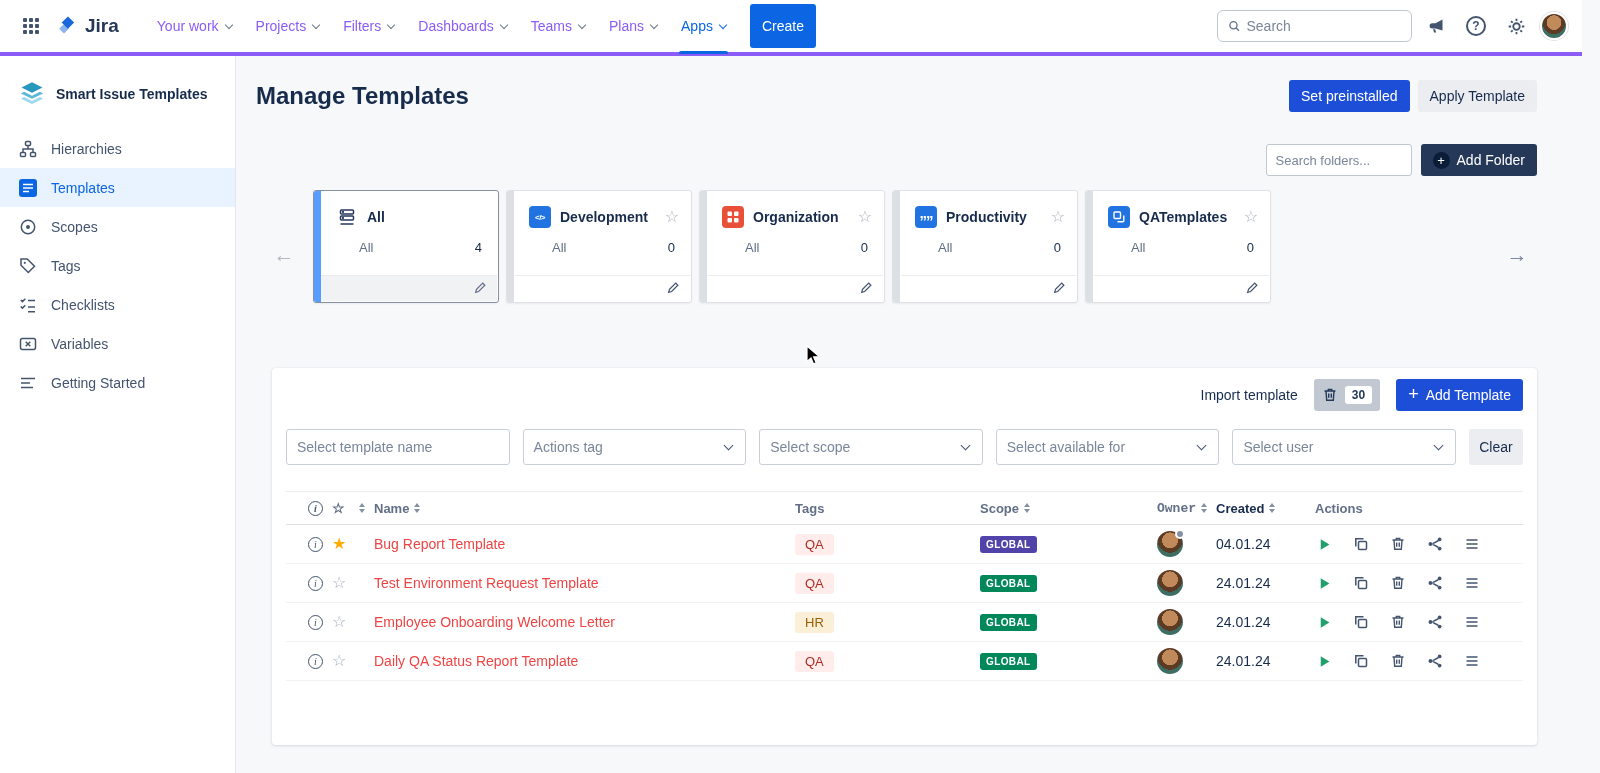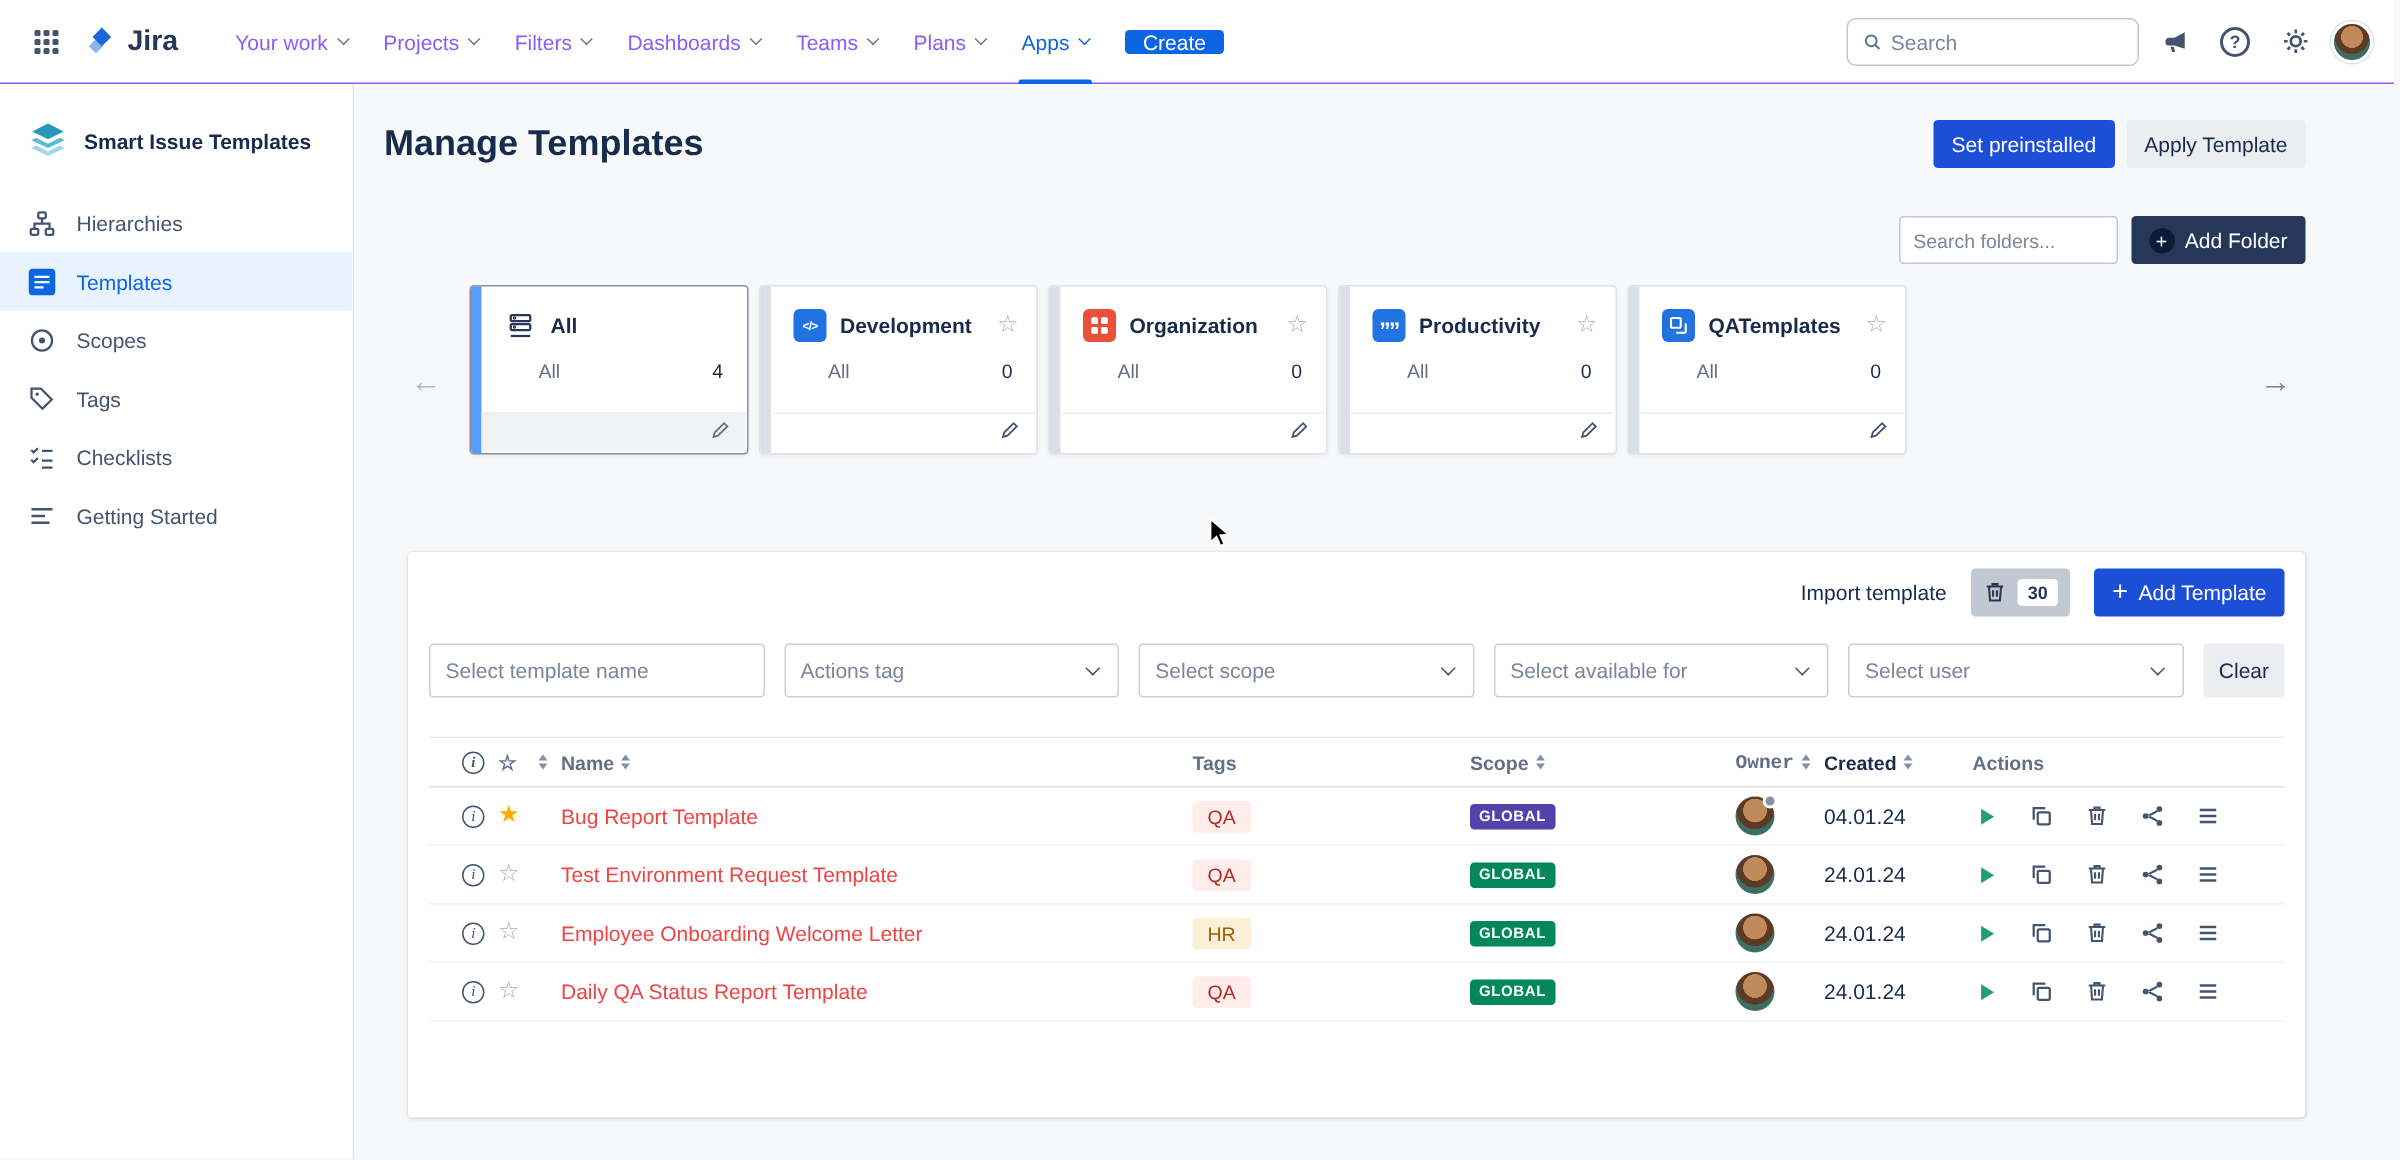--- a/index.html
+++ b/index.html
@@ -3,22 +3,22 @@
 <meta charset="utf-8">
 <style>
   * { box-sizing: border-box; margin: 0; padding: 0; }
   body {
     width: 1600px; height: 773px; position: relative; overflow: hidden;
     font-family: "Liberation Sans", sans-serif; color: #172B4D;
     background: #F7F8F9;
   }
   
   .topnav {
-    position: absolute; top: 0; left: 0; right: 4px; height: 56px;
-    background: #fff; border-bottom: 1px solid #8b5cf6;
+    position: absolute; top: 0; left: 0; right: 18px; height: 56px;
+    background: #fff; border-bottom: 4px solid #8b5cf6;
     display: flex; align-items: center; padding: 0 14px; z-index: 20;
   }
   .grid-btn { width: 34px; height: 34px; display: flex; align-items: center; justify-content: center; border-radius: 4px; }
   .logo { display: flex; align-items: center; gap: 7px; margin: 0 26px 0 8px; }
   .logo-text { font-size: 19px; font-weight: 700; color: #253858; }
   .nav-item {
     position: relative; height: 56px; display: flex; align-items: center; gap: 7px;
     padding: 0 12px; font-size: 14px; font-weight: 500; color: #8b5cf6; cursor: pointer;
   }
   .nav-item .chev { border-color: #6B778C; }
@@ -26,21 +26,21 @@
   .nav-item.active .chev { border-color: #0C66E4; }
   .nav-item.active::after {
     content: ""; position: absolute; left: 10px; right: 10px; bottom: 0;
     height: 3px; background: #0C66E4; border-radius: 2px 2px 0 0;
   }
   .chev {
     width: 6px; height: 6px; border-right: 1.7px solid #6B778C; border-bottom: 1.7px solid #6B778C;
     transform: rotate(45deg); margin-top: -3px; display: inline-block;
   }
   .create-btn {
-    margin-left: 12px; height: 16px; padding: 0 12px; background: #0C66E4; color: #fff;
+    margin-left: 12px; height: 44px; padding: 0 12px; background: #0C66E4; color: #fff;
     font-size: 14px; font-weight: 500; border: none; border-radius: 3px; cursor: pointer;
     display: flex; align-items: center;
   }
   .nav-right { margin-left: auto; display: flex; align-items: center; gap: 8px; }
   .nav-search {
     width: 195px; height: 32px; border: 1px solid #C1C7D0; border-radius: 6px;
     display: flex; align-items: center; gap: 6px; padding: 0 10px; background: #fff;
   }
   .nav-search input { border: none; outline: none; font-size: 14px; width: 100%; color: #172B4D; background: transparent; }
   .nav-search input::placeholder { color: #7A869A; }
@@ -308,20 +308,29 @@
   <div class="side-item">
     <span class="side-icon">
       <svg width="18" height="18" viewBox="0 0 18 18" fill="none" stroke="#44546F" stroke-width="1.5">
           <path d="M1.8 4l1.6 1.6L6.3 2.8M9 4.5h7M1.8 10.5l1.6 1.6 2.9-2.8M9 11h7M2.5 15.8h.01M9 15.8h7"></path>
         </svg>
     </span>
     <span>Checklists</span>
   </div>
   <div class="side-item">
     <span class="side-icon">
+      <svg width="18" height="18" viewBox="0 0 18 18" fill="none" stroke="#44546F" stroke-width="1.5">
+          <rect x="1.5" y="3.5" width="15" height="11" rx="2"></rect>
+          <path d="M6.7 6.7l4.6 4.6M11.3 6.7l-4.6 4.6"></path>
+        </svg>
+    </span>
+    <span>Variables</span>
+  </div>
+  <div class="side-item">
+    <span class="side-icon">
       <svg width="18" height="18" viewBox="0 0 18 18" fill="none" stroke="#44546F" stroke-width="1.6">
           <path d="M2 4.5h14M2 9h9M2 13.5h12"></path>
         </svg>
     </span>
     <span>Getting Started</span>
   </div>
 
 </aside>
 
 <main class="main">

